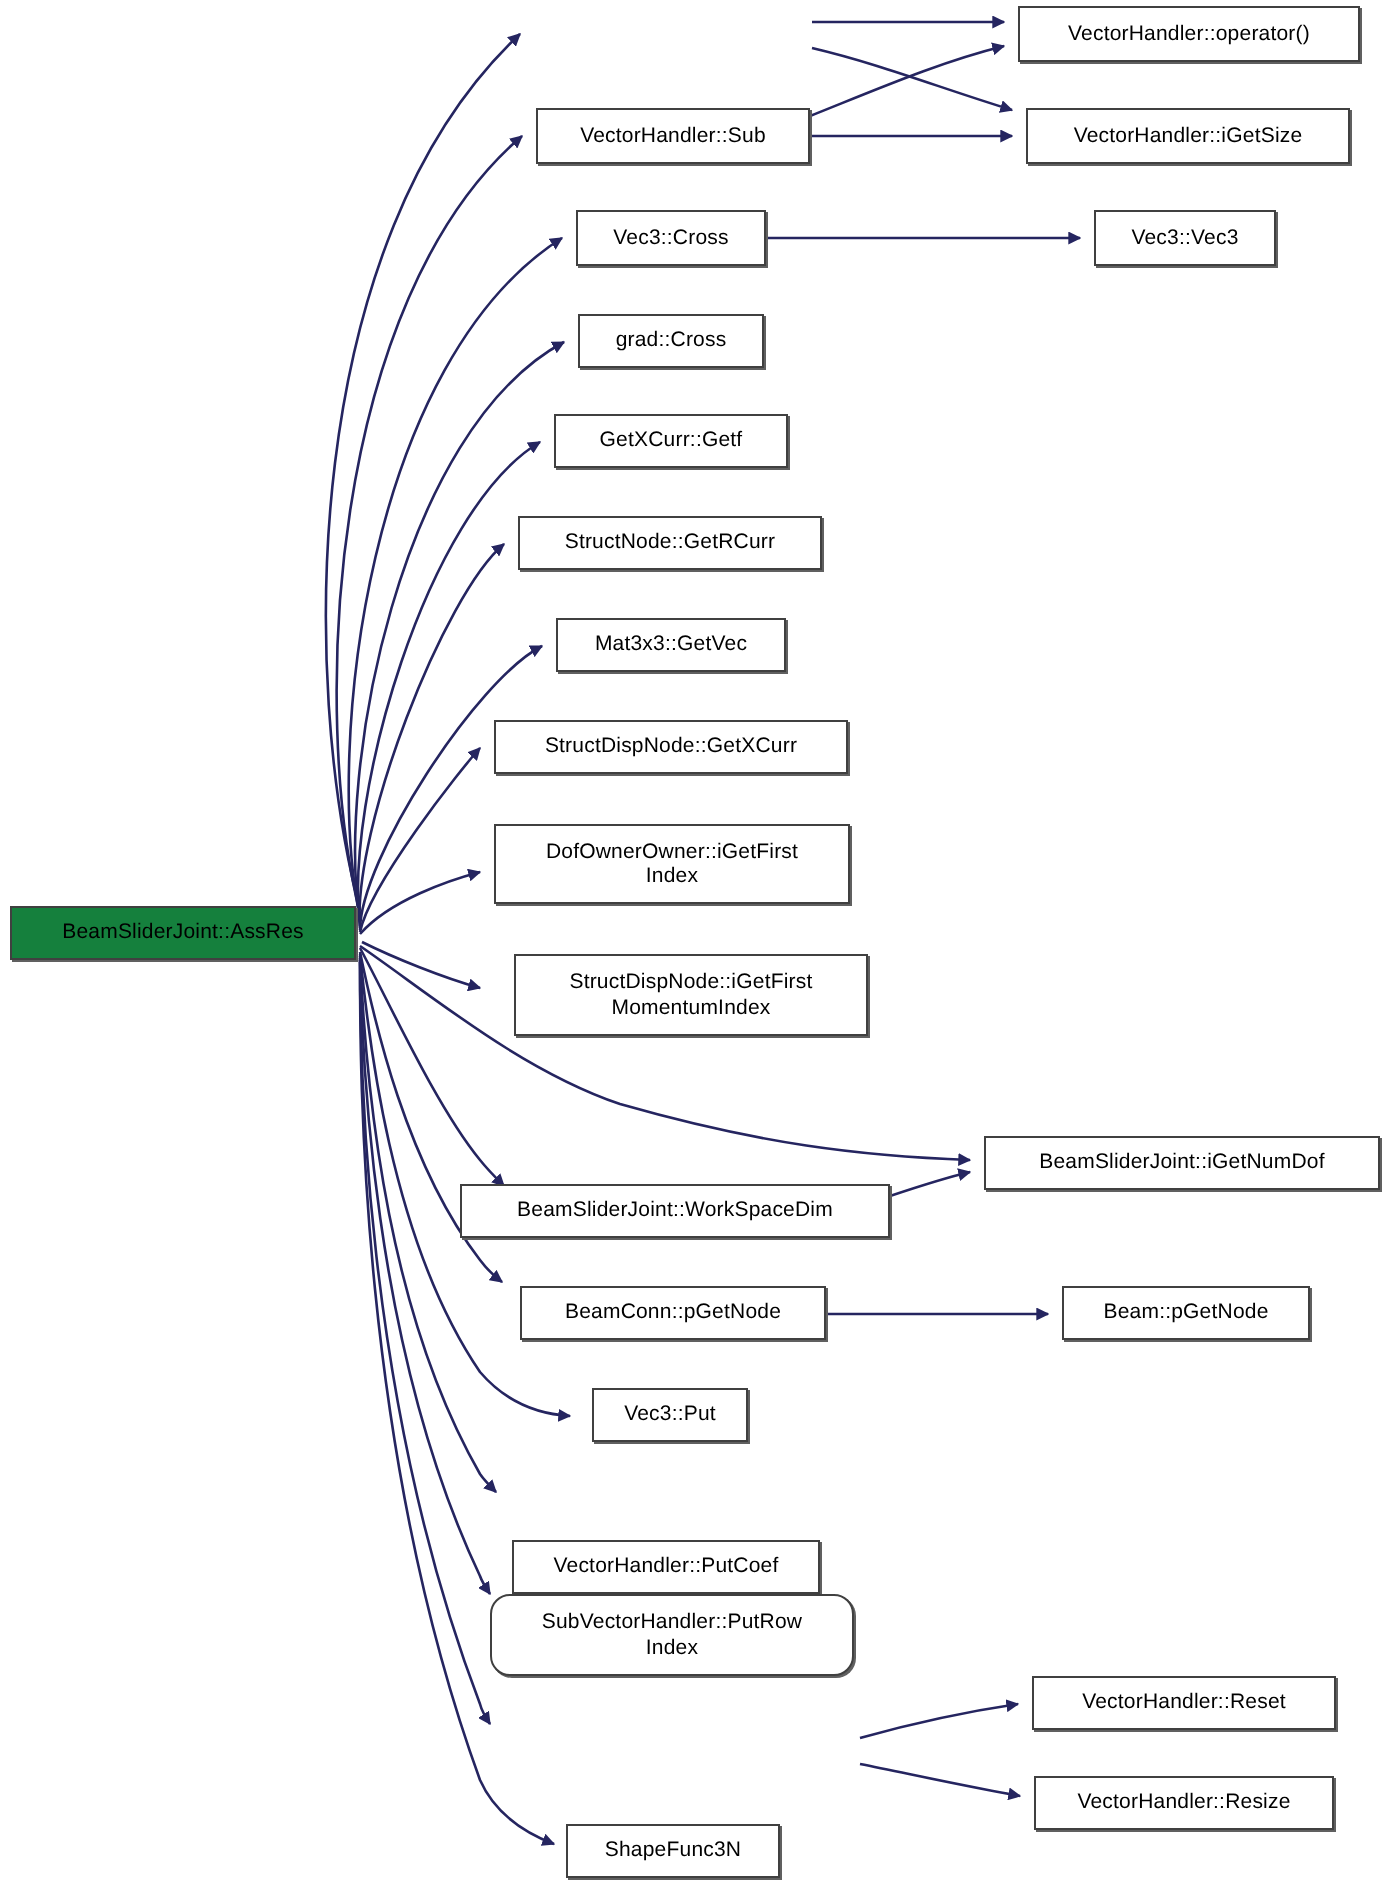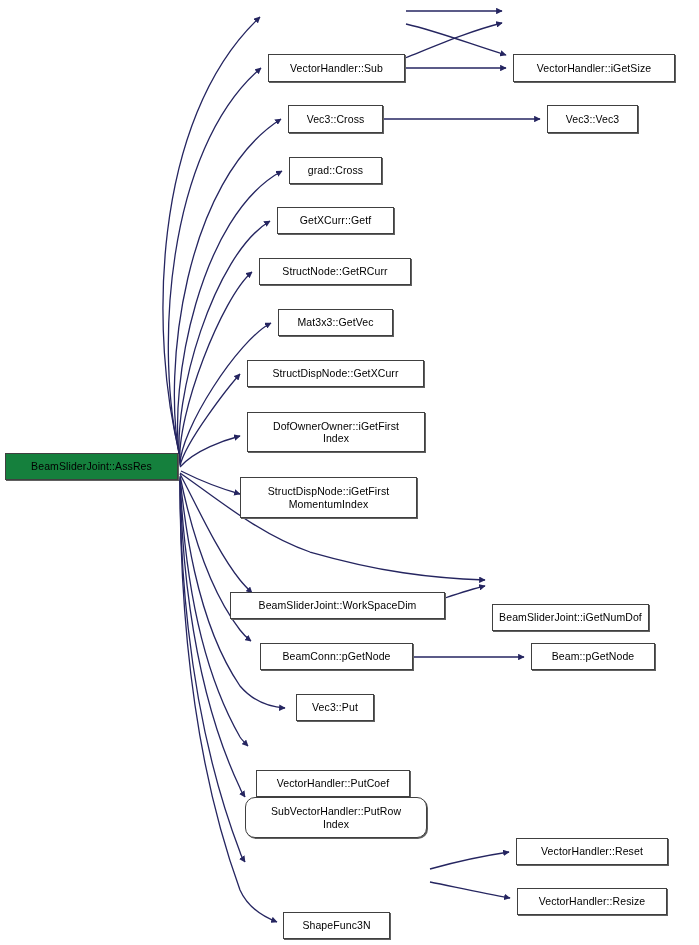--- a/index.html
+++ b/index.html
@@ -94,28 +94,29 @@
 <div class="node root" style="left: 5px; top: 453px; width: 173px; height: 27px;"><span class="node-label">BeamSliderJoint::AssRes</span></div>
     <div class="node" style="left: 268px; top: 54px; width: 137px; height: 28px;"><span class="node-label">VectorHandler::Sub</span></div>
     <div class="node" style="left: 288px; top: 105px; width: 95px; height: 28px;"><span class="node-label">Vec3::Cross</span></div>
     <div class="node" style="left: 289px; top: 157px; width: 93px; height: 27px;"><span class="node-label">grad::Cross</span></div>
     <div class="node" style="left: 277px; top: 207px; width: 117px; height: 27px;"><span class="node-label">GetXCurr::Getf</span></div>
     <div class="node" style="left: 259px; top: 258px; width: 152px; height: 27px;"><span class="node-label">StructNode::GetRCurr</span></div>
     <div class="node" style="left: 278px; top: 309px; width: 115px; height: 27px;"><span class="node-label">Mat3x3::GetVec</span></div>
     <div class="node" style="left: 247px; top: 360px; width: 177px; height: 27px;"><span class="node-label">StructDispNode::GetXCurr</span></div>
     <div class="node" style="left: 247px; top: 412px; width: 178px; height: 40px;"><span class="node-label">DofOwnerOwner::iGetFirst
 Index</span></div>
-    <div class="node" style="left: 240px; top: 477px; width: 177px; height: 41px;"><span class="node-label">StructDispNode::iGetFirst
+    <div class="node" style="left: 257px; top: 477px; width: 177px; height: 41px;"><span class="node-label">StructDispNode::iGetFirst
 MomentumIndex</span></div>
-    <div class="node" style="left: 492px; top: 568px; width: 157px; height: 27px; margin-top: 36px;"><span class="node-label">BeamSliderJoint::iGetNumDof</span></div>
+    <div class="node" style="left: 492px; top: 568px; width: 198px; height: 27px;"><span class="node-label">BeamSliderJoint::iGetNumDof</span></div>
     <div class="node" style="left: 230px; top: 592px; width: 215px; height: 27px;"><span class="node-label">BeamSliderJoint::WorkSpaceDim</span></div>
     <div class="node" style="left: 260px; top: 643px; width: 153px; height: 27px;"><span class="node-label">BeamConn::pGetNode</span></div>
     <div class="node" style="left: 531px; top: 643px; width: 124px; height: 27px;"><span class="node-label">Beam::pGetNode</span></div>
     <div class="node" style="left: 296px; top: 694px; width: 78px; height: 27px;"><span class="node-label">Vec3::Put</span></div>
     <div class="node" style="left: 256px; top: 770px; width: 154px; height: 27px;"><span class="node-label">VectorHandler::PutCoef</span></div>
     <div class="node" style="left: 245px; top: 797px; width: 182px; height: 41px; border-radius: 10px;"><span class="node-label">SubVectorHandler::PutRow
 Index</span></div>
     <div class="node" style="left: 283px; top: 912px; width: 107px; height: 27px;"><span class="node-label">ShapeFunc3N</span></div>
+    <div class="node" style="left: 509px; top: 3px; width: 171px; height: 28px;"><span class="node-label">VectorHandler::operator()</span></div>
     <div class="node" style="left: 513px; top: 54px; width: 162px; height: 28px;"><span class="node-label">VectorHandler::iGetSize</span></div>
     <div class="node" style="left: 547px; top: 105px; width: 91px; height: 28px;"><span class="node-label">Vec3::Vec3</span></div>
     <div class="node" style="left: 516px; top: 838px; width: 152px; height: 27px;"><span class="node-label">VectorHandler::Reset</span></div>
     <div class="node" style="left: 517px; top: 888px; width: 150px; height: 27px;"><span class="node-label">VectorHandler::Resize</span></div>
   </div>
 
 </body></html>

